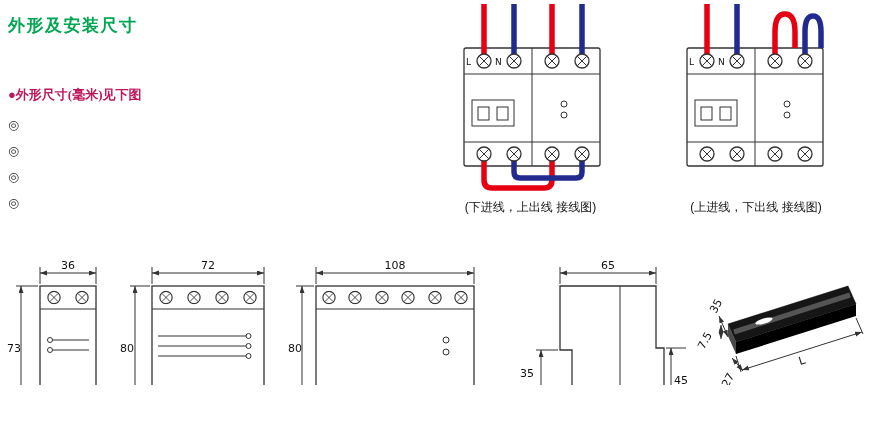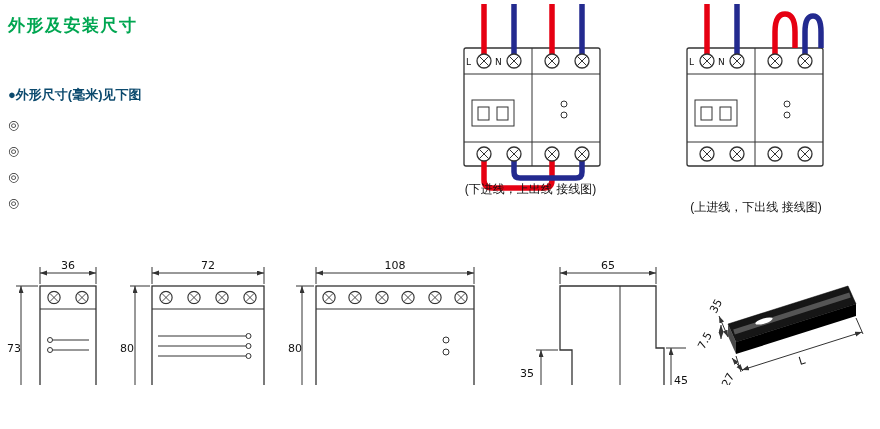--- a/index.html
+++ b/index.html
@@ -1,20 +1,20 @@
 <!DOCTYPE html>
 <html><head>
 <meta charset="utf-8">
 <style>
   html,body{margin:0;padding:0;background:#fff;}
   .page{position:relative;width:880px;height:385px;background:#fff;overflow:hidden;
         font-family:"Liberation Sans","DejaVu Sans",sans-serif;}
   .title{position:absolute;left:8px;top:14px;font-size:17px;font-weight:bold;
          color:#00A651;letter-spacing:1.5px;}
-  .subtitle{position:absolute;left:8px;top:86px;font-size:13px;font-weight:bold;color:#0c4a6e;}
+  .subtitle{position:absolute;left:8px;top:86px;font-size:13px;font-weight:bold;color:#be185d;font-family:Liberation Serif, serif;}
   .notes{position:absolute;left:8px;top:116px;width:420px;}
   .note-row{display:flex;align-items:flex-start;gap:6px;font-size:12.5px;color:#1a1a1a;
             line-height:19px;margin-bottom:7px;}
   .note-bullet{flex:0 0 auto;}
   .caption{position:absolute;font-size:12px;color:#111;text-align:center;}
   svg{position:absolute;overflow:visible;}
   .ln{stroke:#333;stroke-width:1;fill:none;}
   .bd{stroke:#333;stroke-width:1.3;fill:#fff;}
   .dm{stroke:#333;stroke-width:1;fill:none;}
   text{font-family:"DejaVu Sans","Liberation Sans",sans-serif;}
@@ -87,21 +87,21 @@
       <use href="#screw" x="92" y="49" width="16" height="16"></use>
       <use href="#screw" x="122" y="49" width="16" height="16"></use>
       <use href="#screw" x="24" y="142" width="16" height="16"></use>
       <use href="#screw" x="54" y="142" width="16" height="16"></use>
       <use href="#screw" x="92" y="142" width="16" height="16"></use>
       <use href="#screw" x="122" y="142" width="16" height="16"></use>
     </g>
     <text class="slbl" x="14" y="61">L</text>
     <text class="slbl" x="43" y="61">N</text>
   </svg>
-  <div class="caption" style="left:438px;top:181px;width:185px">(下进线，上出线 接线图)</div>
+  <div class="caption" style="left:438px;top:199px;width:185px">(下进线，上出线 接线图)</div>
 
   <svg style="left:675px;top:4px" width="160" height="192" viewBox="0 0 160 192">
     <g>
       <rect class="bd" x="12" y="44" width="136" height="118" rx="2"></rect>
     </g>
     <g>
       <path class="wr" d="M32,0 V57"></path>
       <path class="wb" d="M62,0 V57"></path>
       <path class="wr" d="M100,57 V28 Q100,10 110,10 Q120,10 120,28 V44"></path>
       <path class="wb" d="M130,57 V28 Q130,12 138,12 Q146,12 146,28 V44"></path>

